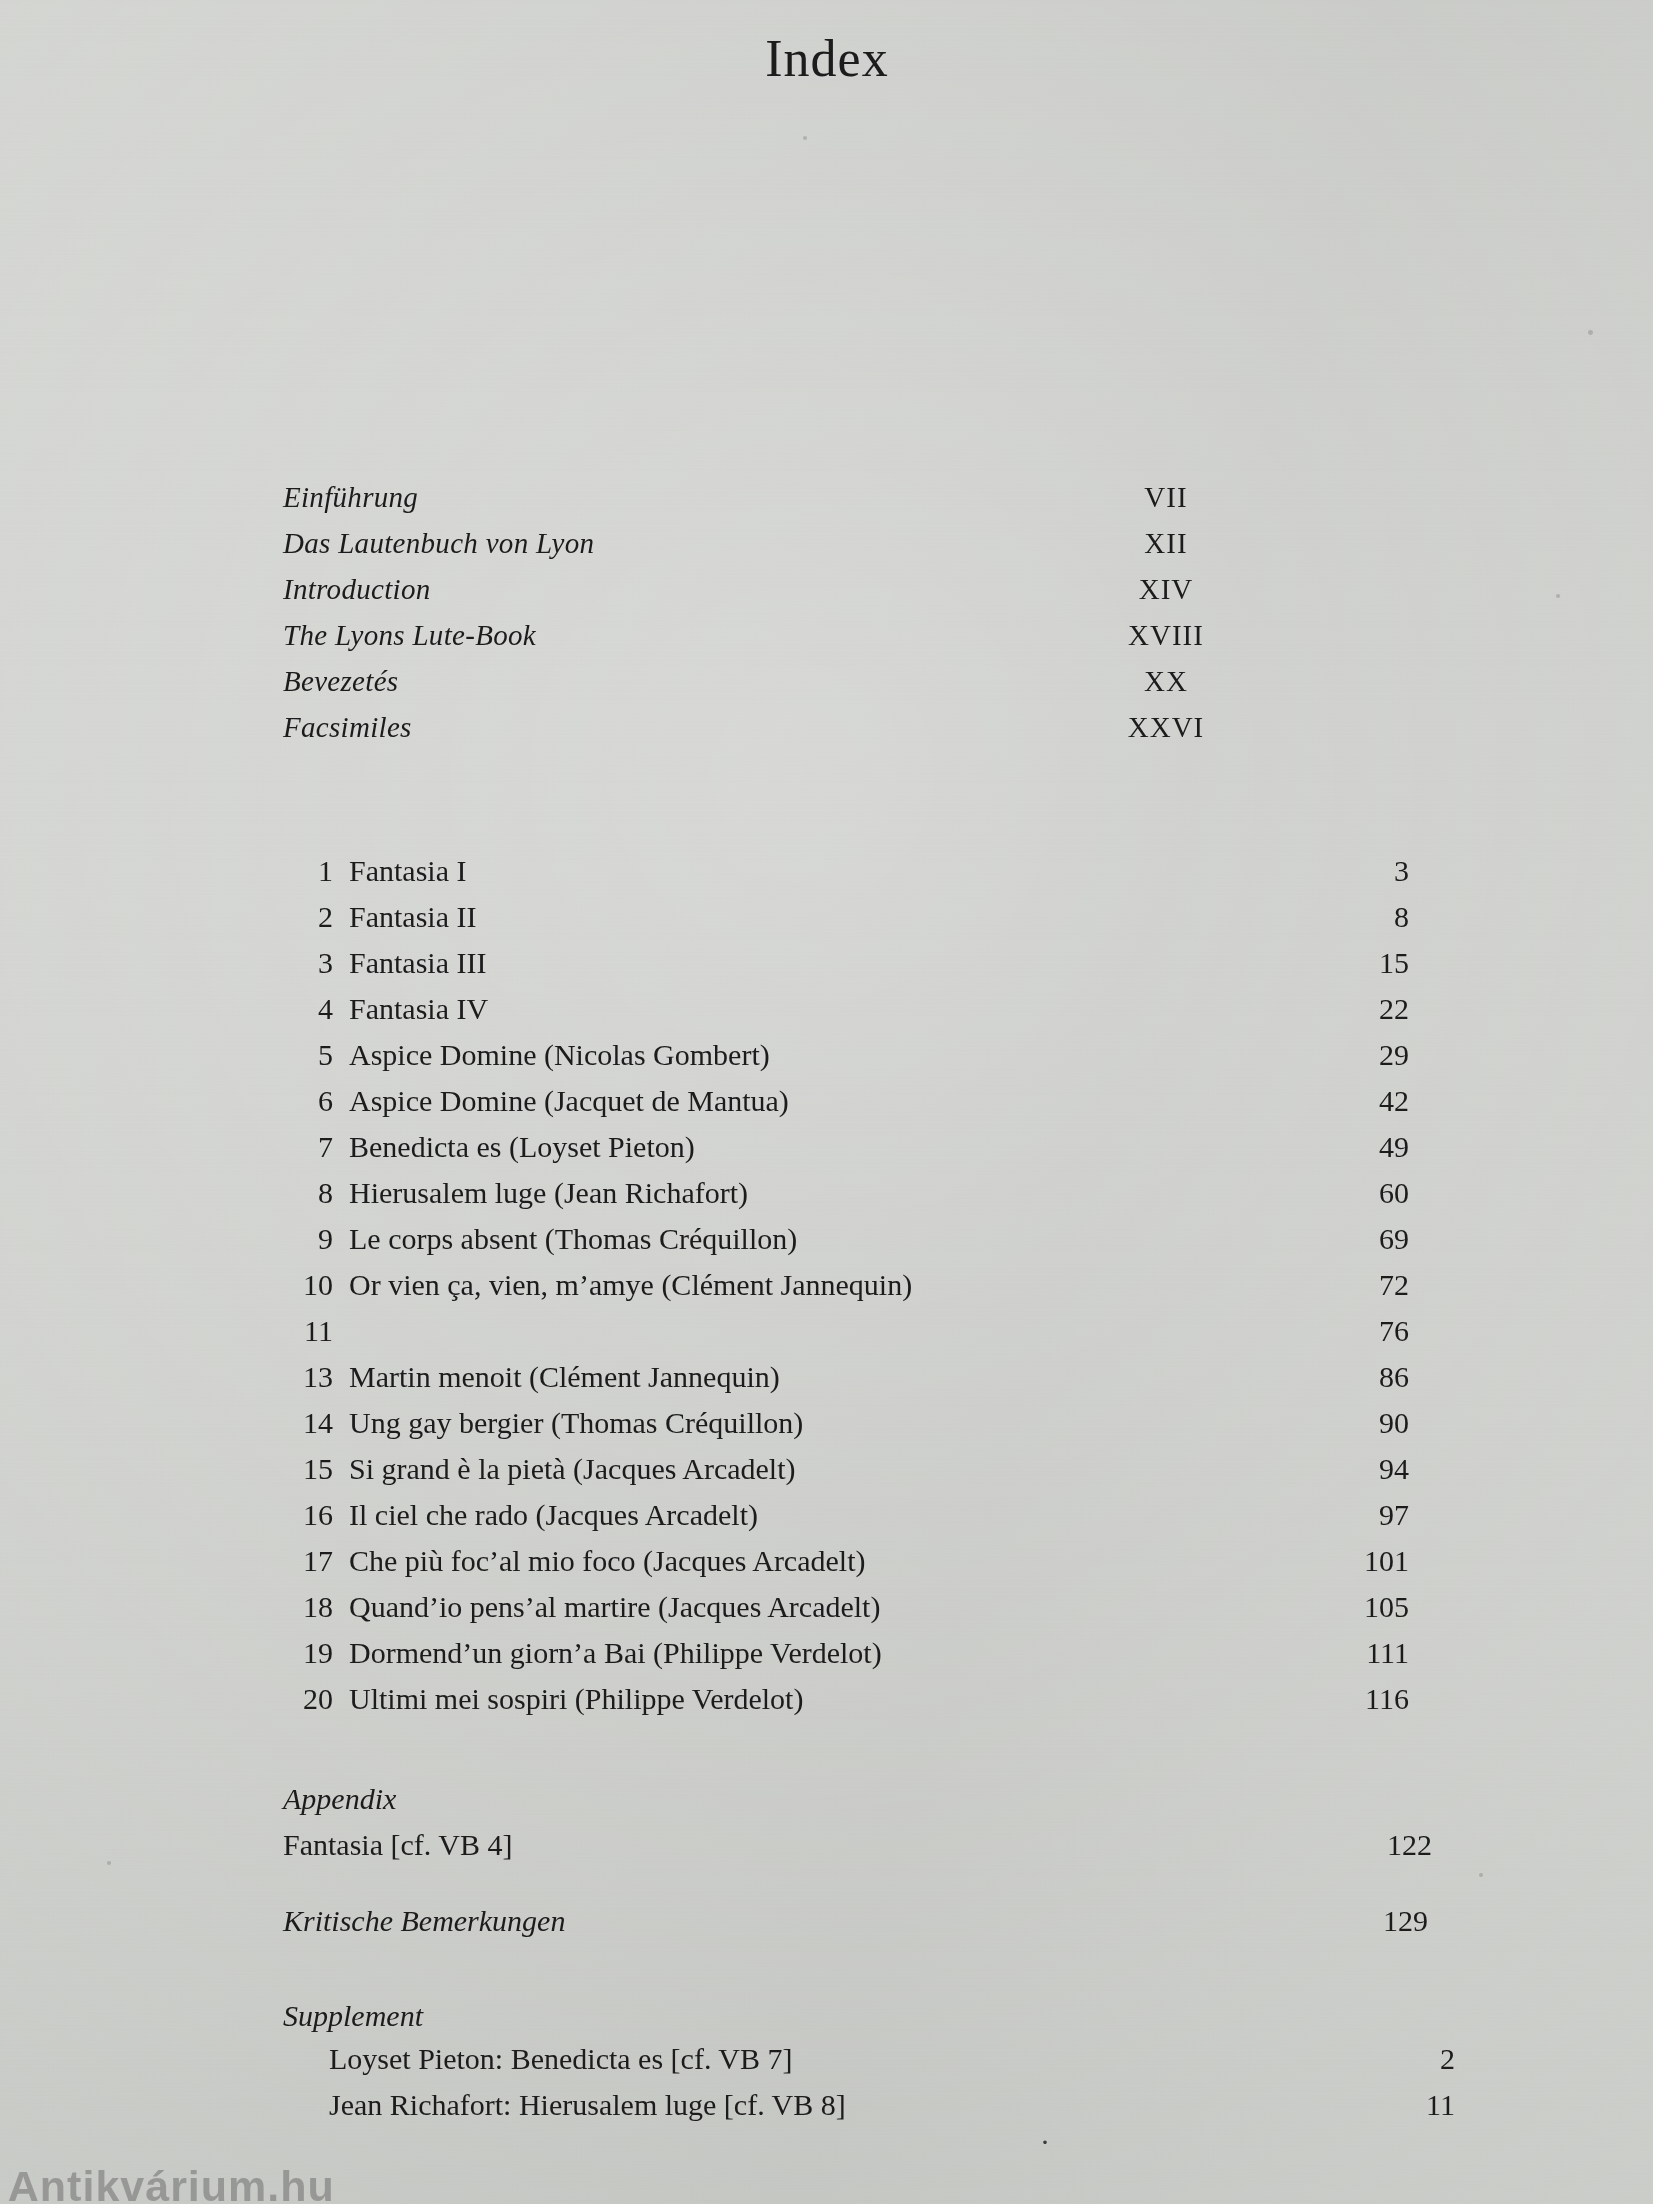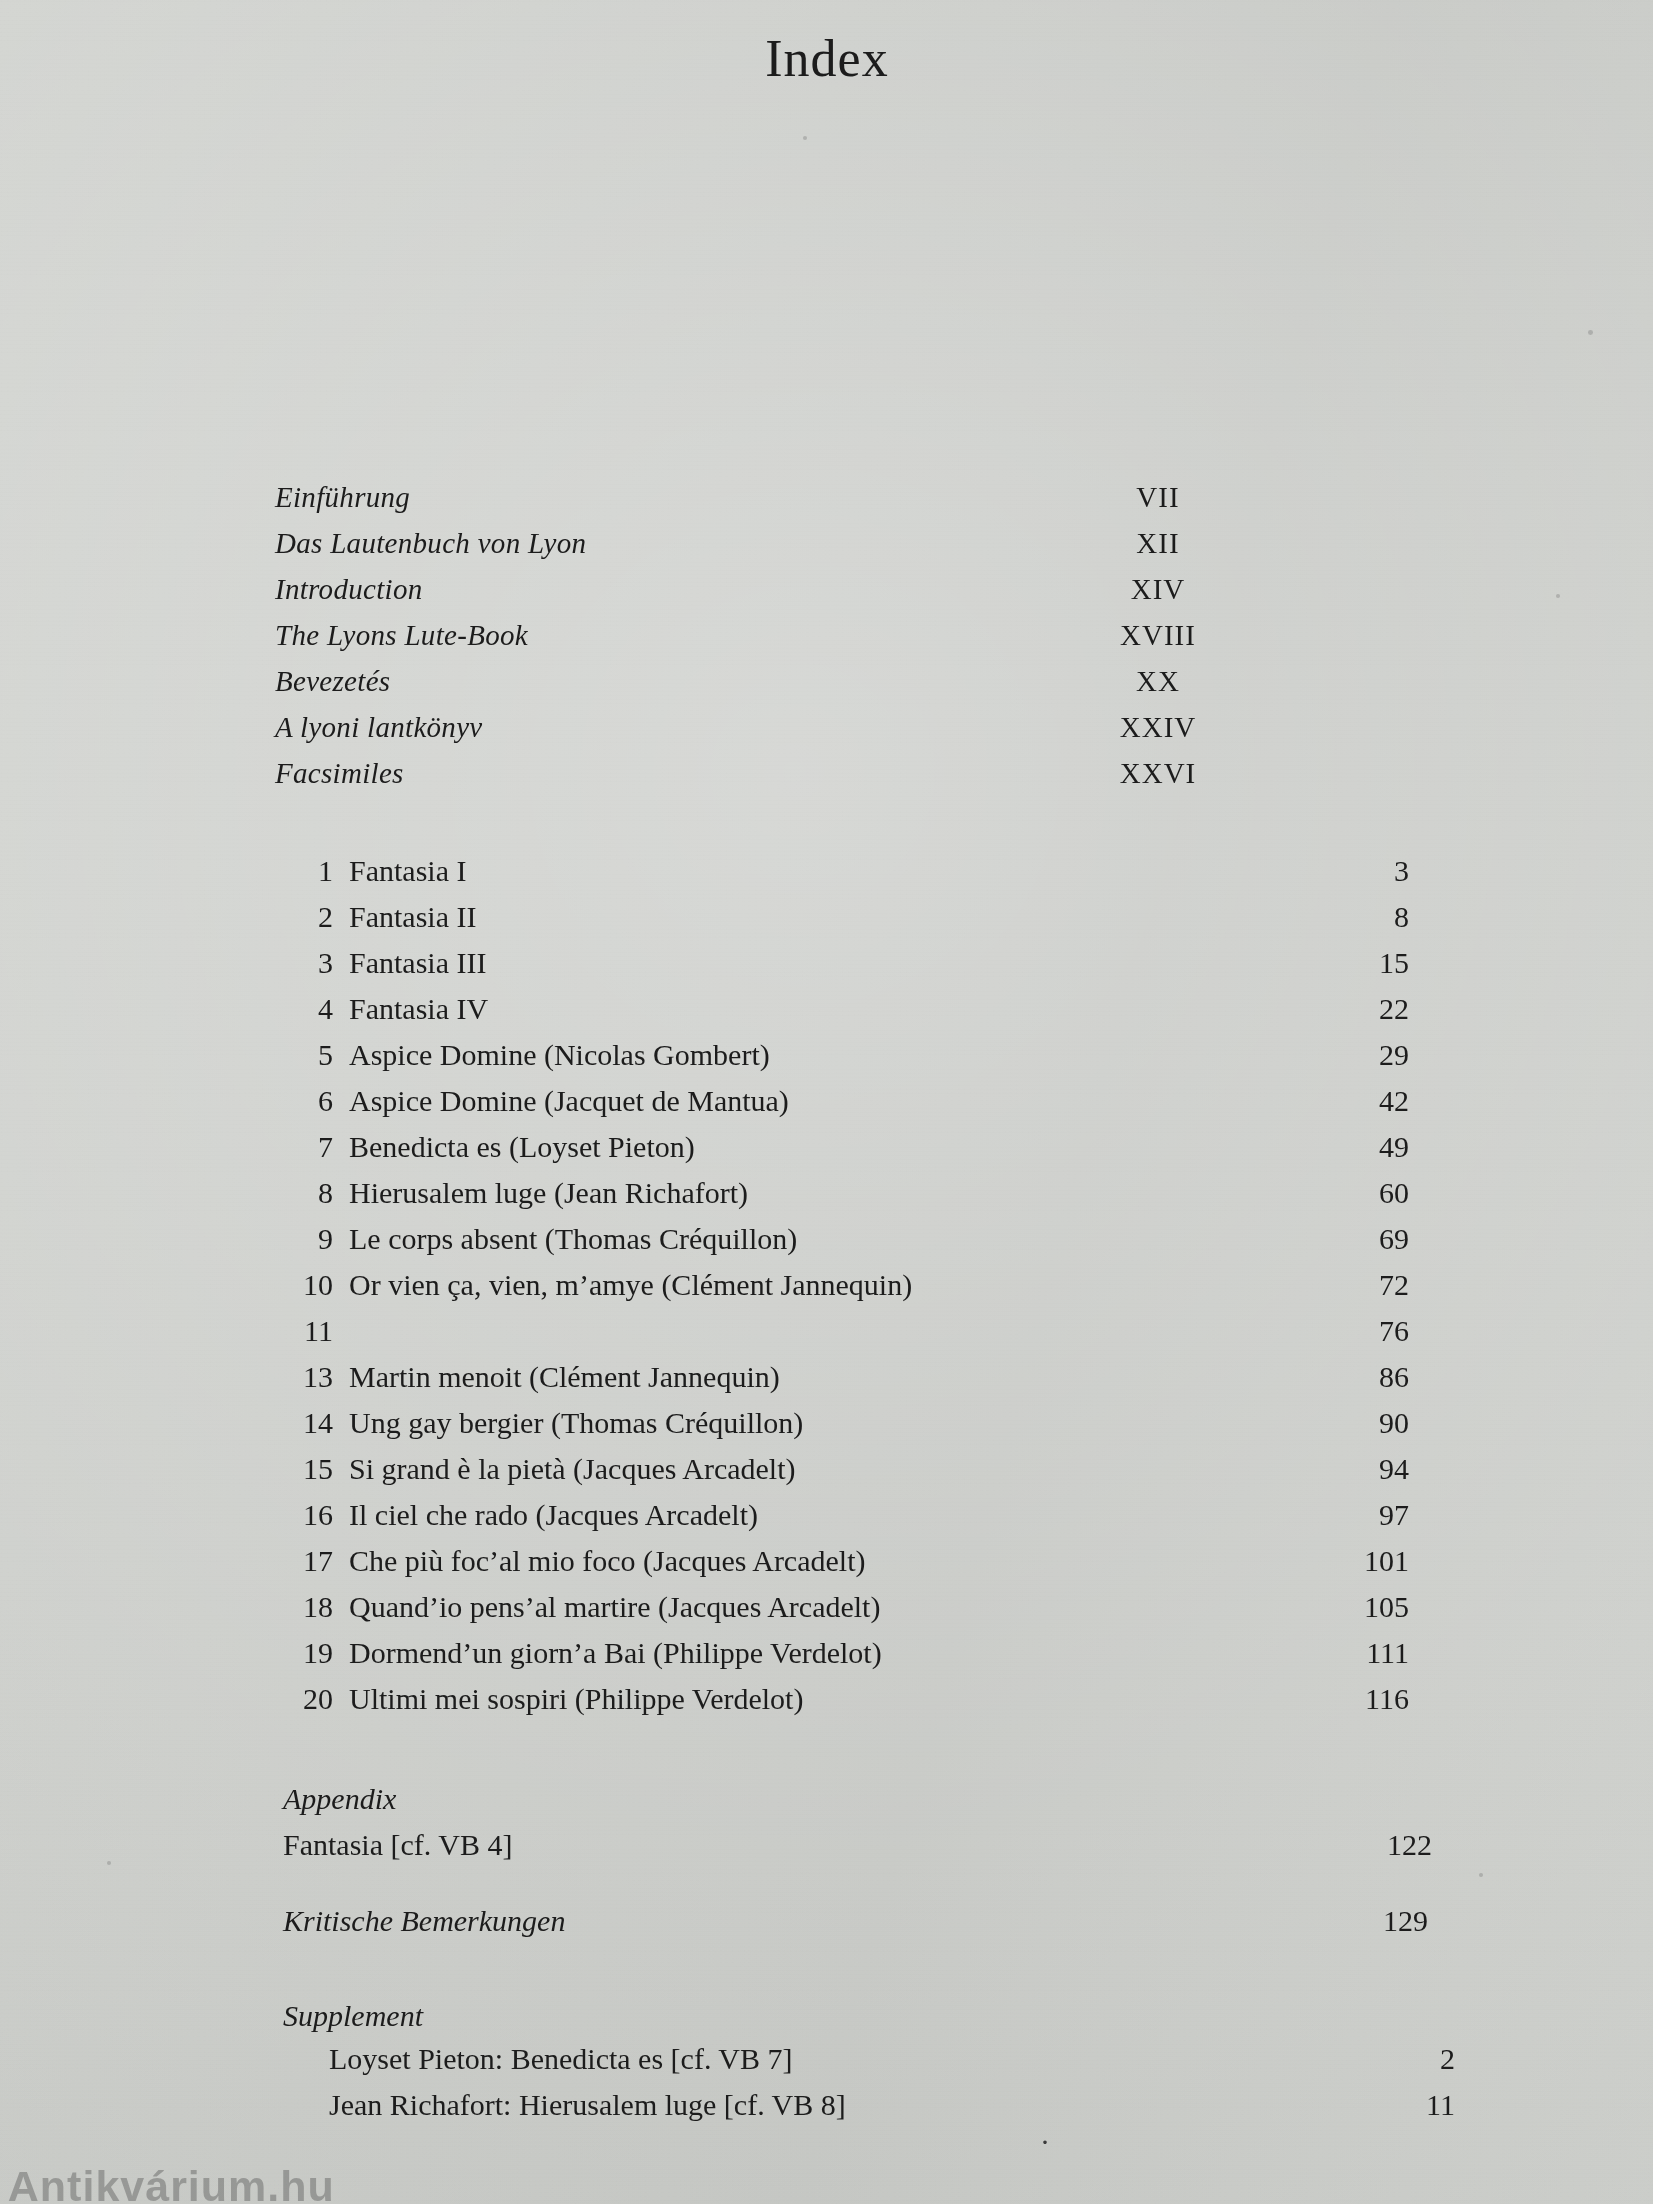--- a/index.html
+++ b/index.html
@@ -45,21 +45,21 @@
     width: 1654px;
     text-align: center;
     font-size: 52px;
     letter-spacing: 1px;
     font-family: "Liberation Serif", serif;
   }
 
   
   .front-matter {
     position: absolute;
-    left: 275px;
+    left: 283px;
     top: 481px;
     width: 980px;
   }
   .fm-row {
     display: flex;
     align-items: baseline;
     height: 46px;
   }
   .fm-title {
     font-style: italic;
@@ -209,24 +209,20 @@
     </div>
     <div class="fm-row">
       <span class="fm-title">The Lyons Lute-Book</span>
       <span class="fm-page">XVIII</span>
     </div>
     <div class="fm-row">
       <span class="fm-title">Bevezetés</span>
       <span class="fm-page">XX</span>
     </div>
     <div class="fm-row">
-      <span class="fm-title">A lyoni lantkönyv</span>
-      <span class="fm-page">XXIV</span>
-    </div>
-    <div class="fm-row">
       <span class="fm-title">Facsimiles</span>
       <span class="fm-page">XXVI</span>
     </div>
   </div>
 
   <div class="piece-list">
     <div class="pc-row">
       <span class="pc-num">1</span>
       <span class="pc-title">Fantasia I</span>
       <span class="pc-page">3</span>

